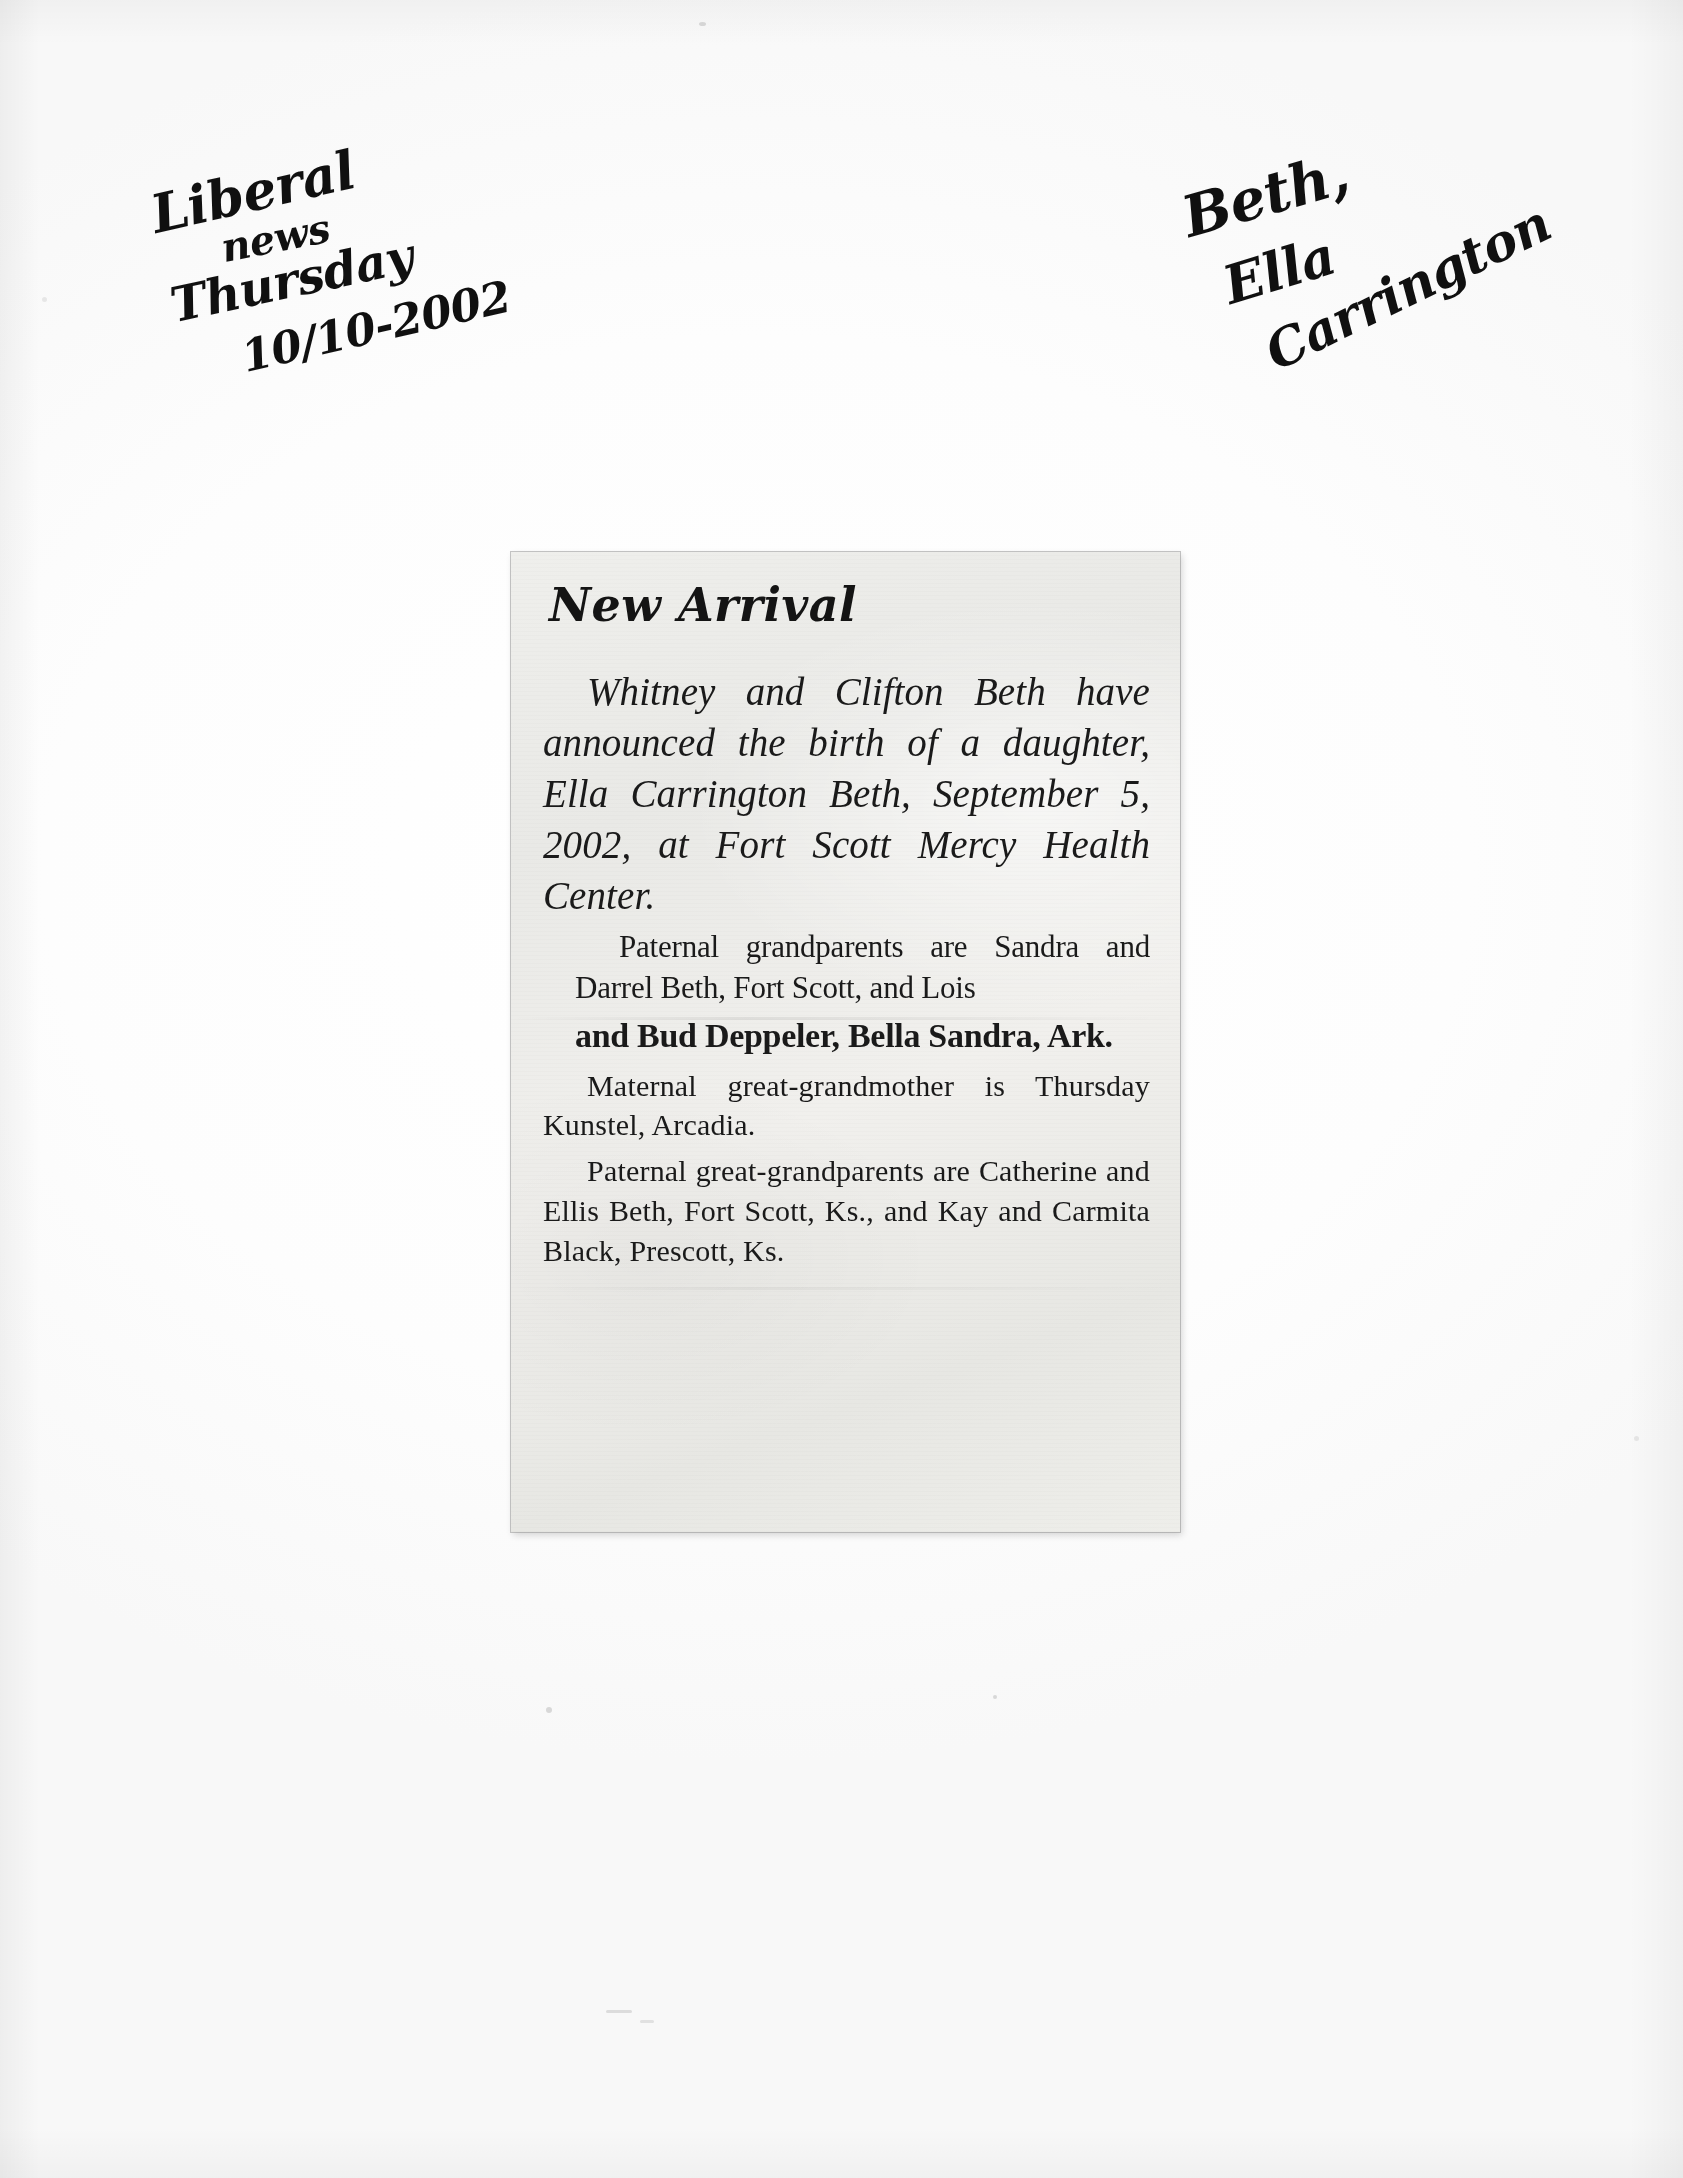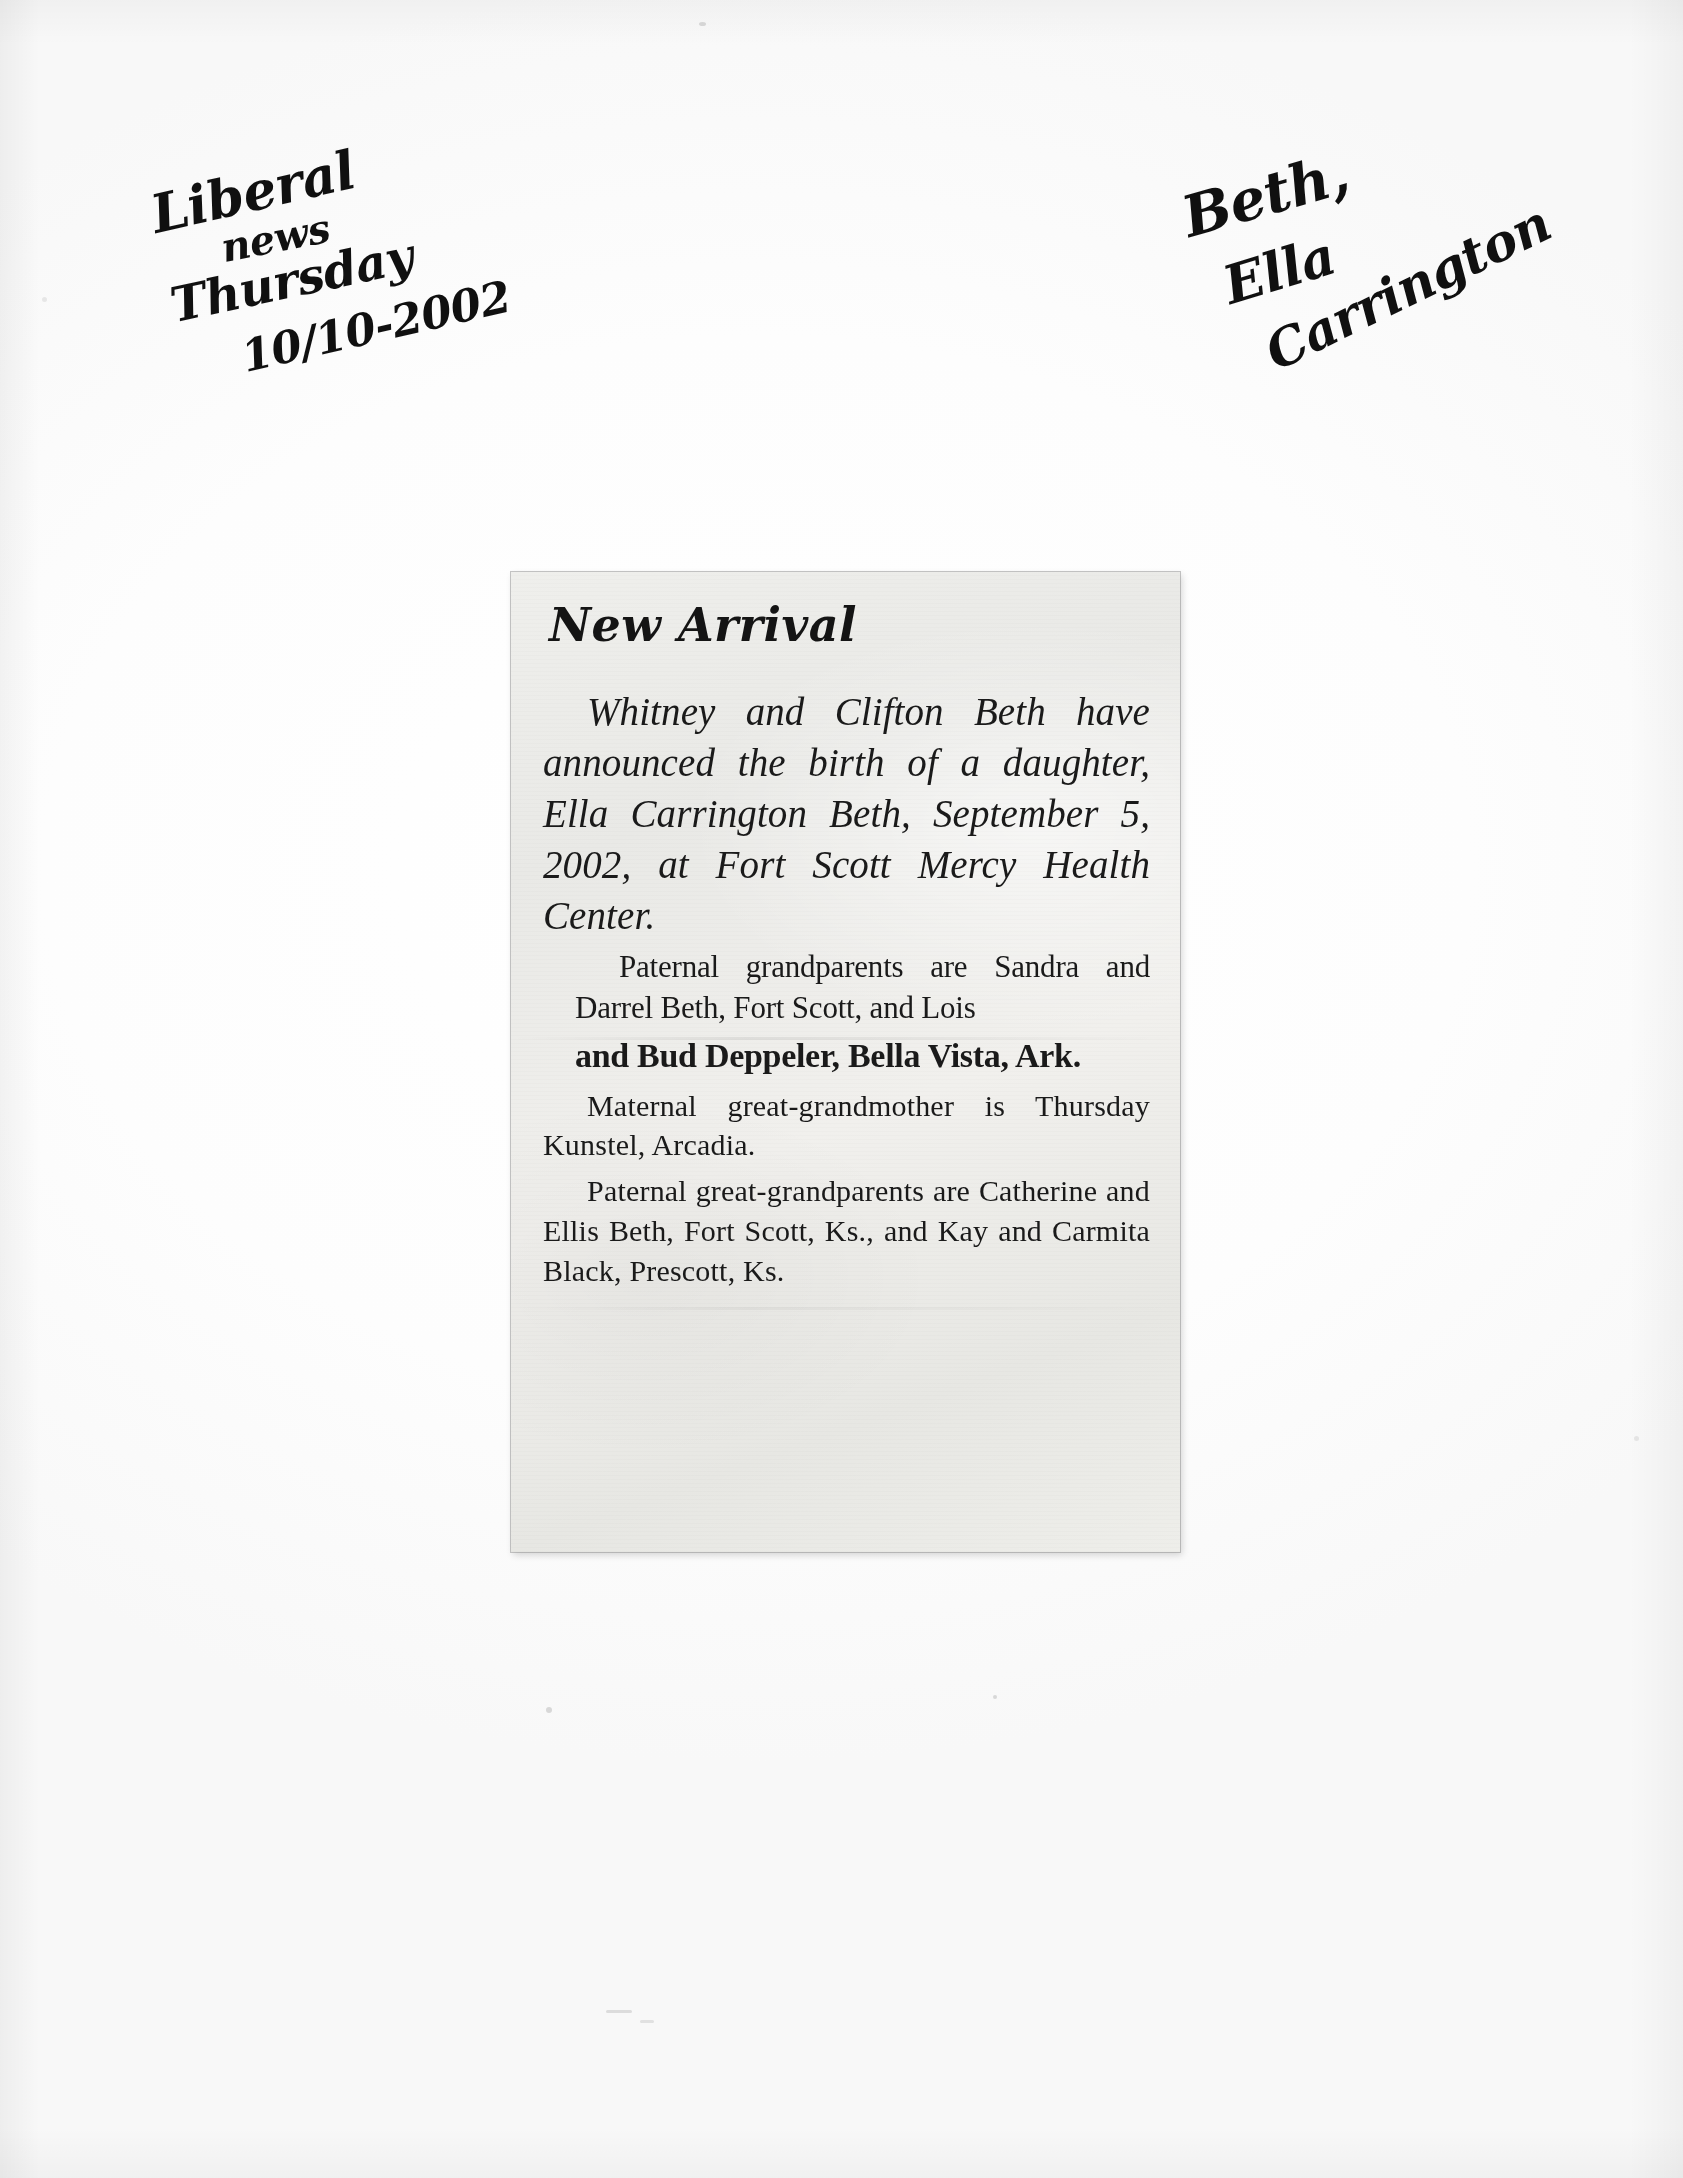--- a/index.html
+++ b/index.html
@@ -116,21 +116,21 @@
     left: 109px; top: 139px;
     font-size: 51px;
     transform: rotate(-26deg);
     transform-origin: left bottom;
   }
 
   
   #clipping {
     position: absolute;
     left: 511px;
-    top: 572px;
+    top: 552px;
     width: 669px;
     height: 980px;
     background:
       linear-gradient(160deg, #efefec 0%, #e9e9e6 25%, #f1f0ed 55%, #e7e7e3 80%, #eeeeea 100%);
     box-shadow:
       0 0 0 1px rgba(150,150,150,0.55),
       2px 3px 7px rgba(0,0,0,0.16);
     overflow: hidden;
   }
   
@@ -253,21 +253,21 @@
   <div id="clipping">
     <div class="crease" style="top:465px;"></div>
     <div class="crease" style="top:735px;opacity:.6;"></div>
 
     <div id="clip-inner">
       <h1 id="clip-headline">New Arrival</h1>
 
       <div class="clip-body">
         <p class="para p1">Whitney and Clifton Beth have announced the birth of a daughter, Ella Carrington Beth, September 5, 2002, at Fort Scott Mercy Health Center.</p>
         <p class="para p3">Paternal grandparents are Sandra and Darrel Beth, Fort Scott, and Lois</p>
-        <p class="para p3" style="text-indent:0;"><span class="bigline">and Bud Deppeler, Bella Vista, Ark.</span></p>
+        <p class="para p3" style="text-indent:0;"><span class="bigline">and Bud Deppeler, Bella Sandra, Ark.</span></p>
         <p class="para p4">Maternal great-grandmother is Thursday Kunstel, Arcadia.</p>
         <p class="para p5">Paternal great-grandparents are Catherine and Ellis Beth, Fort Scott, Ks., and Kay and Carmita Black, Prescott, Ks.</p>
       </div>
     </div>
   </div>
 
 </div>
 
 
 </body></html>

